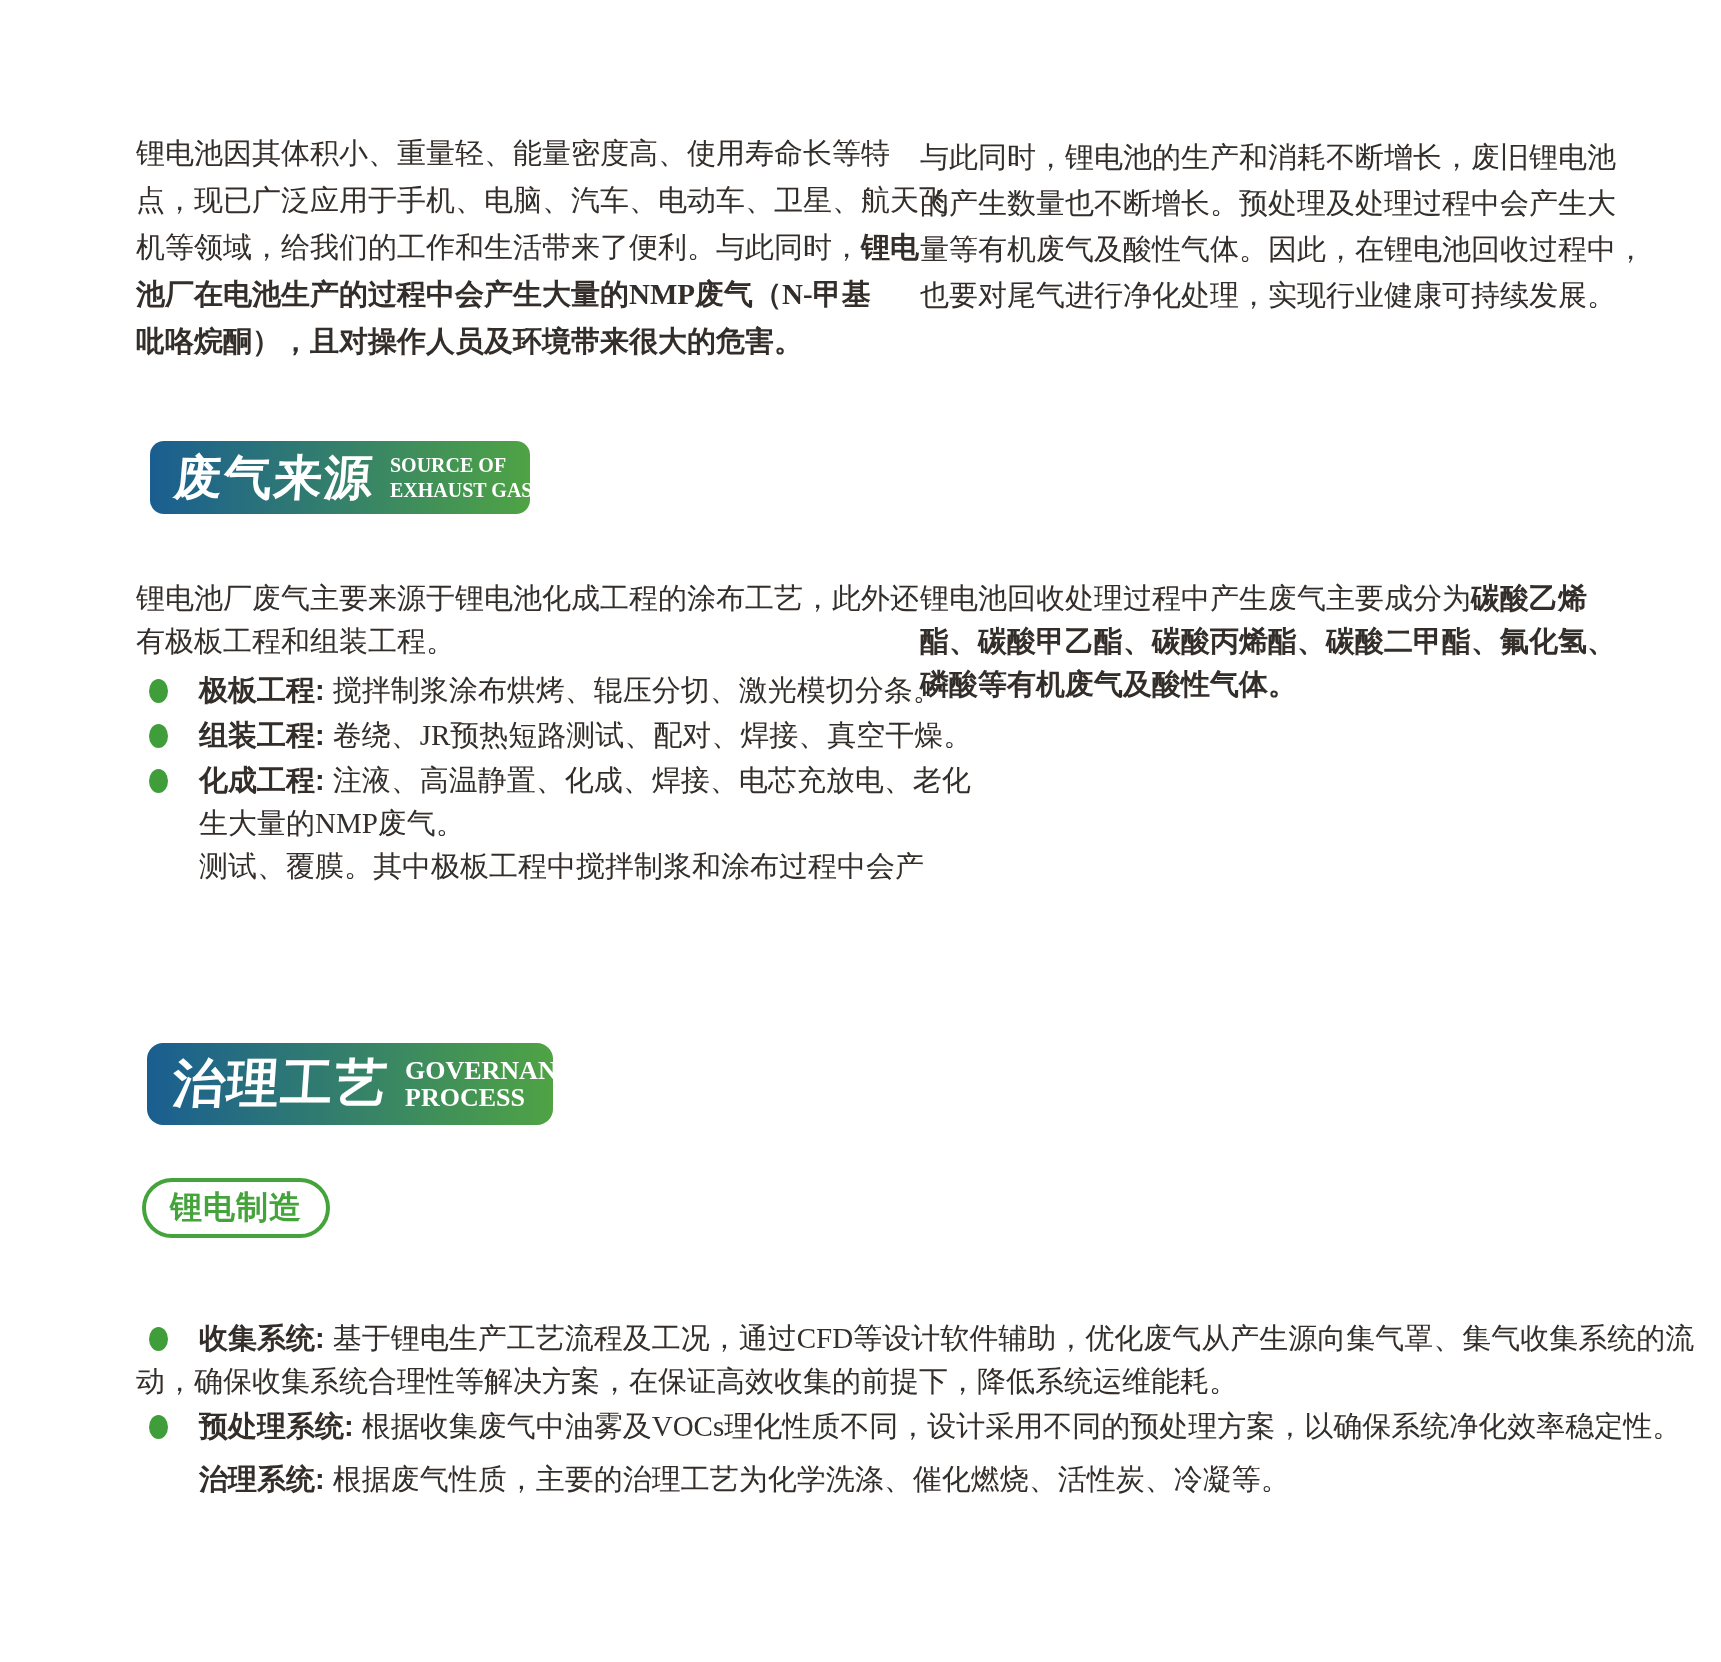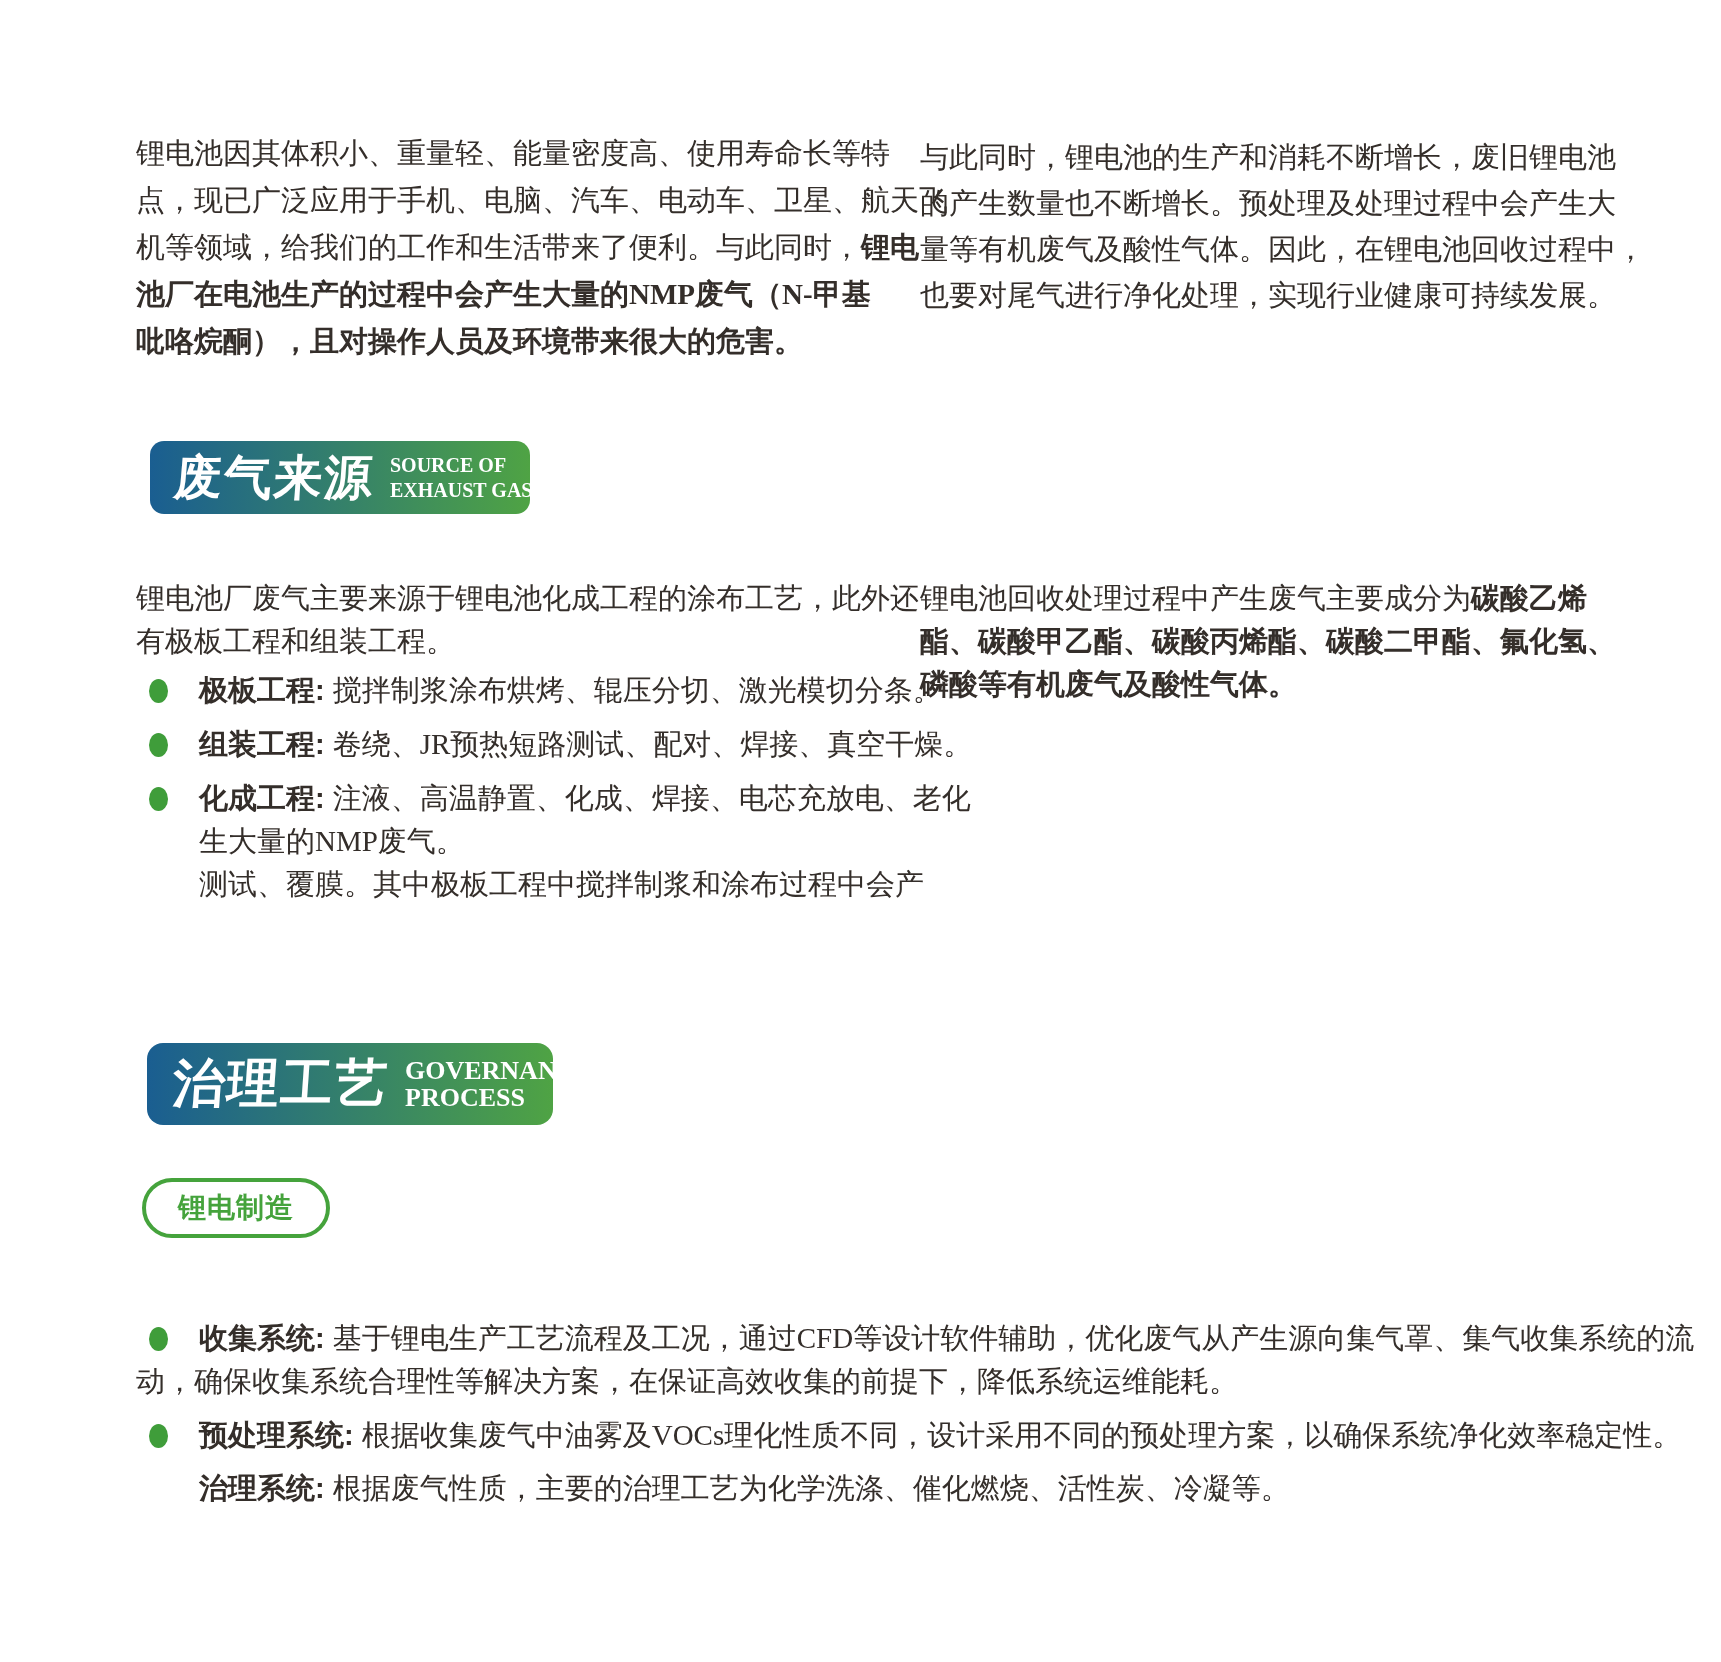--- a/index.html
+++ b/index.html
@@ -23,21 +23,21 @@
   .lh47 .line{line-height:47px;}
   .lh46 .line{line-height:46px;}
   .lh43 .line{line-height:43px;}
   .line{white-space:nowrap;}
   .run.b{font-weight:700;}
   .run.l{font-family:"Liberation Serif",serif;}
   
   .rows{font-size:29px;}
   .rows .row{position:relative;line-height:43px;white-space:nowrap;}
   .rows .row.pad{padding-left:63px;}
-  .rows .row.gap{margin-top:11px;}
+  .rows .row.gap{margin-top:2px;}
   .rows .row.gap10{margin-top:10px;}
   .dot{
     position:absolute;left:13px;top:50%;
     width:19px;height:24px;margin-top:-12px;
     border-radius:50%;
     background:var(--green);
   }
   
   .badge{
     display:flex;align-items:center;
@@ -64,21 +64,21 @@
   #badge-governance .zh{font-size:52px;}
   #badge-governance .en{font-size:26px;line-height:27px;}
   
   #pill{
     left:142px;top:1178px;width:188px;height:60px;
     box-sizing:border-box;
     border:4px solid var(--pill-green);
     border-radius:32px;
     display:flex;align-items:center;justify-content:center;
     color:var(--pill-green);
-    font-size:28px;font-weight:700;letter-spacing:1px;
+    font-size:32px;font-weight:700;letter-spacing:1px;
     background:#ffffff;
   }
   
   #intro-left{left:136px;top:130px;width:750px;}
   #intro-right{left:920px;top:134px;width:690px;}
   #source-left{left:136px;top:577px;width:760px;}
   #source-left .rows{margin-top:6px;}
   #source-right{left:920px;top:577px;width:690px;}
   #governance-block{left:136px;top:1272px;width:1575px;}
   #governance-block .rows{margin-top:45px;}

